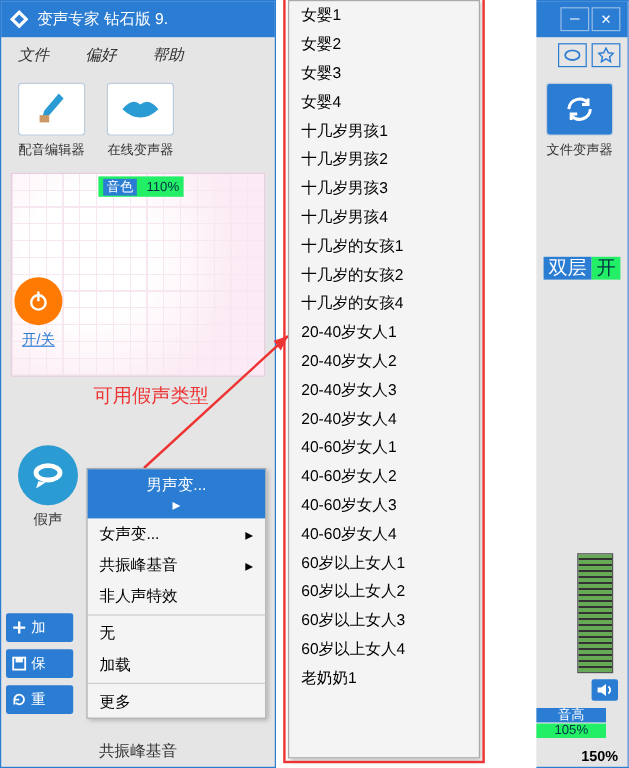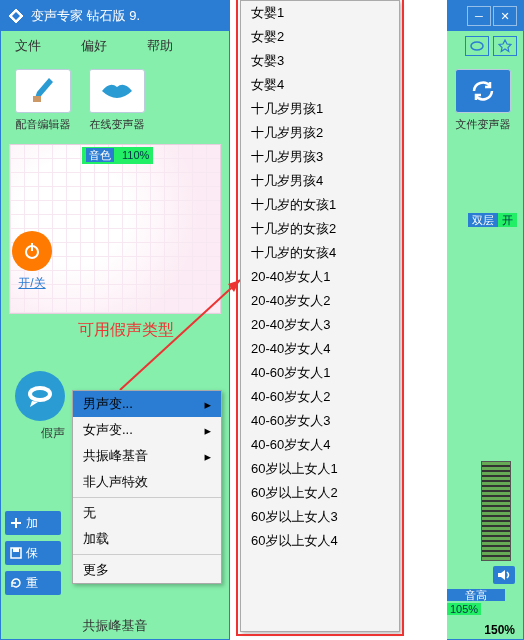--- a/index.html
+++ b/index.html
@@ -1,61 +1,61 @@
 <!DOCTYPE html>
 <html><head>
 <meta charset="utf-8">
 <style>
   * { box-sizing: border-box; margin: 0; padding: 0; font-family: "Microsoft YaHei", sans-serif; }
   body { width: 524px; height: 640px; overflow: hidden; position: relative; background: #fff; }
-  .window { position: absolute; top: 0; width: 230px; height: 640px; background: #86efac; border: 1px solid #2b7cd3; }
+  .window { position: absolute; top: 0; width: 230px; height: 640px; background: #e5e5e5; border: 1px solid #2b7cd3; }
   .win-left { left: 0; }
   .win-right { right: 0; width: 77px; border-left: none; }
   .titlebar { height: 30px; background: #2b7cd3; color: #fff; display: flex; align-items: center; padding: 0 6px; font-size: 13px; }
   .titlebar .logo { width: 18px; height: 18px; margin-right: 6px; display: flex; align-items: center; justify-content: center; }
   .titlebar .tb-right { margin-left: auto; display: flex; gap: 2px; }
   .tb-btn { width: 24px; height: 20px; display: flex; align-items: center; justify-content: center; border: 1px solid rgba(255,255,255,.5); font-size: 11px; cursor: pointer; }
-  .menubar { height: 30px; display: flex; align-items: center; gap: 40px; padding: 12px 14px; font-size: 13px; color: #333; }
+  .menubar { height: 30px; display: flex; align-items: center; gap: 30px; padding: 12px 14px; font-size: 13px; color: #333; font-style: italic; }
   .menubar span { cursor: pointer; }
   .toolrow { display: flex; gap: 10px; padding: 8px 10px; }
   .tool { width: 64px; text-align: center; font-size: 11px; color: #333; cursor: pointer; }
   .tool .ticon { width: 56px; height: 44px; border: 1px solid #bcd; border-radius: 3px; margin: 0 auto 4px auto; display: flex; align-items: center; justify-content: center; background: #fff; }
   .area1 { position: relative; height: 170px; margin: 4px 8px; background:
     repeating-linear-gradient(0deg,#f7e7f0 0 1px,transparent 1px 14px),
     repeating-linear-gradient(90deg,#f7e7f0 0 1px,transparent 1px 14px),
     radial-gradient(circle at 30% 40%, #fff 0 30%, #fcebf4 70%);
     border: 1px solid #e7cfe0; }
   .powerbtn { position: absolute; left: 6px; top: 14px; width: 50px; text-align: center; font-size: 12px; color: #2b7cd3; }
   .powerbtn .circ { width: 40px; height: 40px; border-radius: 50%; background: #ff7a00; margin: 0 auto 4px auto; display: flex; align-items: center; justify-content: center; color: #fff; font-size: 18px; cursor: pointer; }
   .tonebadge { position: absolute; left: 72px; top: 2px; font-size: 11px; background: #2e6; color: #034; padding: 1px 4px; }
   .tonebadge .lbl { background: #2b7cd3; color: #fff; padding: 1px 3px; margin-right: 8px; }
-  .voiceicon { position: absolute; left: 14px; top: 160px; text-align: right; font-size: 12px; color: #333; }
+  .voiceicon { position: absolute; left: 14px; top: 160px; text-align: center; font-size: 12px; color: #333; }
   .voiceicon .bubble { width: 50px; height: 50px; border-radius: 50%; background: #2b9bd3; display: flex; align-items: center; justify-content: center; cursor: pointer; margin-bottom: 4px; }
   .annotate { position: absolute; color: #e33; font-size: 16px; pointer-events: none; z-index: 5; }
   .ctxmenu { position: absolute; left: 72px; top: 390px; width: 150px; background: #f4f4f4; border: 1px solid #aaa; font-size: 13px; z-index: 10; box-shadow: 2px 2px 4px rgba(0,0,0,.25); }
   .ctxmenu .mi { padding: 4px 10px; display: flex; justify-content: space-between; align-items: center; cursor: pointer; }
-  .ctxmenu .mi.sel { background: #2b7cd3; color: #000000; }
+  .ctxmenu .mi.sel { background: #2b7cd3; color: #ffffff; flex-direction: column; }
   .ctxmenu hr { border: none; border-top: 1px solid #ccc; margin: 2px 0; }
   .submenu { position: absolute; left: 240px; top: 0; width: 160px; height: 632px; background: #f4f4f4; border: 1px solid #aaa; font-size: 13px; z-index: 9; box-shadow: 2px 2px 4px rgba(0,0,0,.25); overflow: hidden; }
   .submenu .mi { padding: 3px 10px; cursor: pointer; white-space: nowrap; }
   .redbox { position: absolute; left: 236px; top: -2px; width: 168px; height: 638px; border: 2px solid #e33; z-index: 20; pointer-events: none; }
   .sidebtns { position: absolute; left: 4px; top: 510px; display: flex; flex-direction: column; gap: 6px; }
   .sbtn { width: 56px; height: 24px; background: #2b7cd3; color: #fff; font-size: 12px; display: flex; align-items: center; justify-content: flex-start; padding-left: 4px; border-radius: 2px; cursor: pointer; gap: 3px; }
   .sbtn svg { flex-shrink: 0; }
   .footer { position: absolute; bottom: 2px; left: 0; right: 0; height: 22px; display: flex; align-items: center; justify-content: center; font-size: 13px; color: #333; }
   .rightcol .titlebar { justify-content: flex-end; gap: 4px; }
   .rightcol .toolrow { padding: 8px 4px; }
-  .rbadge { position: absolute; right: 6px; top: 212px; font-size: 11px; }
+  .rbadge { position: absolute; right: 6px; top: 212px; font-size: 16px; }
   .rbadge span { background: #2b7cd3; color: #fff; padding: 1px 4px; }
   .rbadge .on { background: #2e6; color: #034; }
   .bars { position: absolute; right: 12px; top: 460px; width: 30px; height: 100px; background: repeating-linear-gradient(0deg,#6a5 0 3px,#333 3px 5px); border: 1px solid #555; }
   .spk { position: absolute; right: 8px; top: 565px; width: 22px; height: 18px; background: #2b7cd3; border-radius: 2px; display: flex; align-items: center; justify-content: center; }
   .rfoot { position: absolute; bottom: 2px; right: 8px; font-size: 12px; font-weight: bold; }
   .rlabel { position: absolute; right: 4px; bottom: 24px; font-size: 11px; }
-  .rlabel .g { background: #2e6; color: #034; padding: 0 3px; }
+  .rlabel .g { background: #2e6; color: #034; padding: 0 15px; }
   .rlabel .b { background: #2b7cd3; color: #fff; padding: 0 18px; }
   svg { display: block; }
 </style>
 </head>
 <body>
 
 <div class="window win-left">
   <div class="titlebar">
     <span class="logo">
       <svg width="16" height="16" viewBox="0 0 16 16">
@@ -195,20 +195,21 @@
     <div class="mi">20-40岁女人3</div>
     <div class="mi">20-40岁女人4</div>
     <div class="mi">40-60岁女人1</div>
     <div class="mi">40-60岁女人2</div>
     <div class="mi">40-60岁女人3</div>
     <div class="mi">40-60岁女人4</div>
     <div class="mi">60岁以上女人1</div>
     <div class="mi">60岁以上女人2</div>
     <div class="mi">60岁以上女人3</div>
     <div class="mi">60岁以上女人4</div>
+    <div class="mi">老奶奶1</div>
   </div>
 
 <div class="redbox"></div>
 
 <div class="window win-right rightcol">
   <div class="titlebar">
     <div class="tb-right">
       <div class="tb-btn">─</div>
       <div class="tb-btn">✕</div>
     </div>

